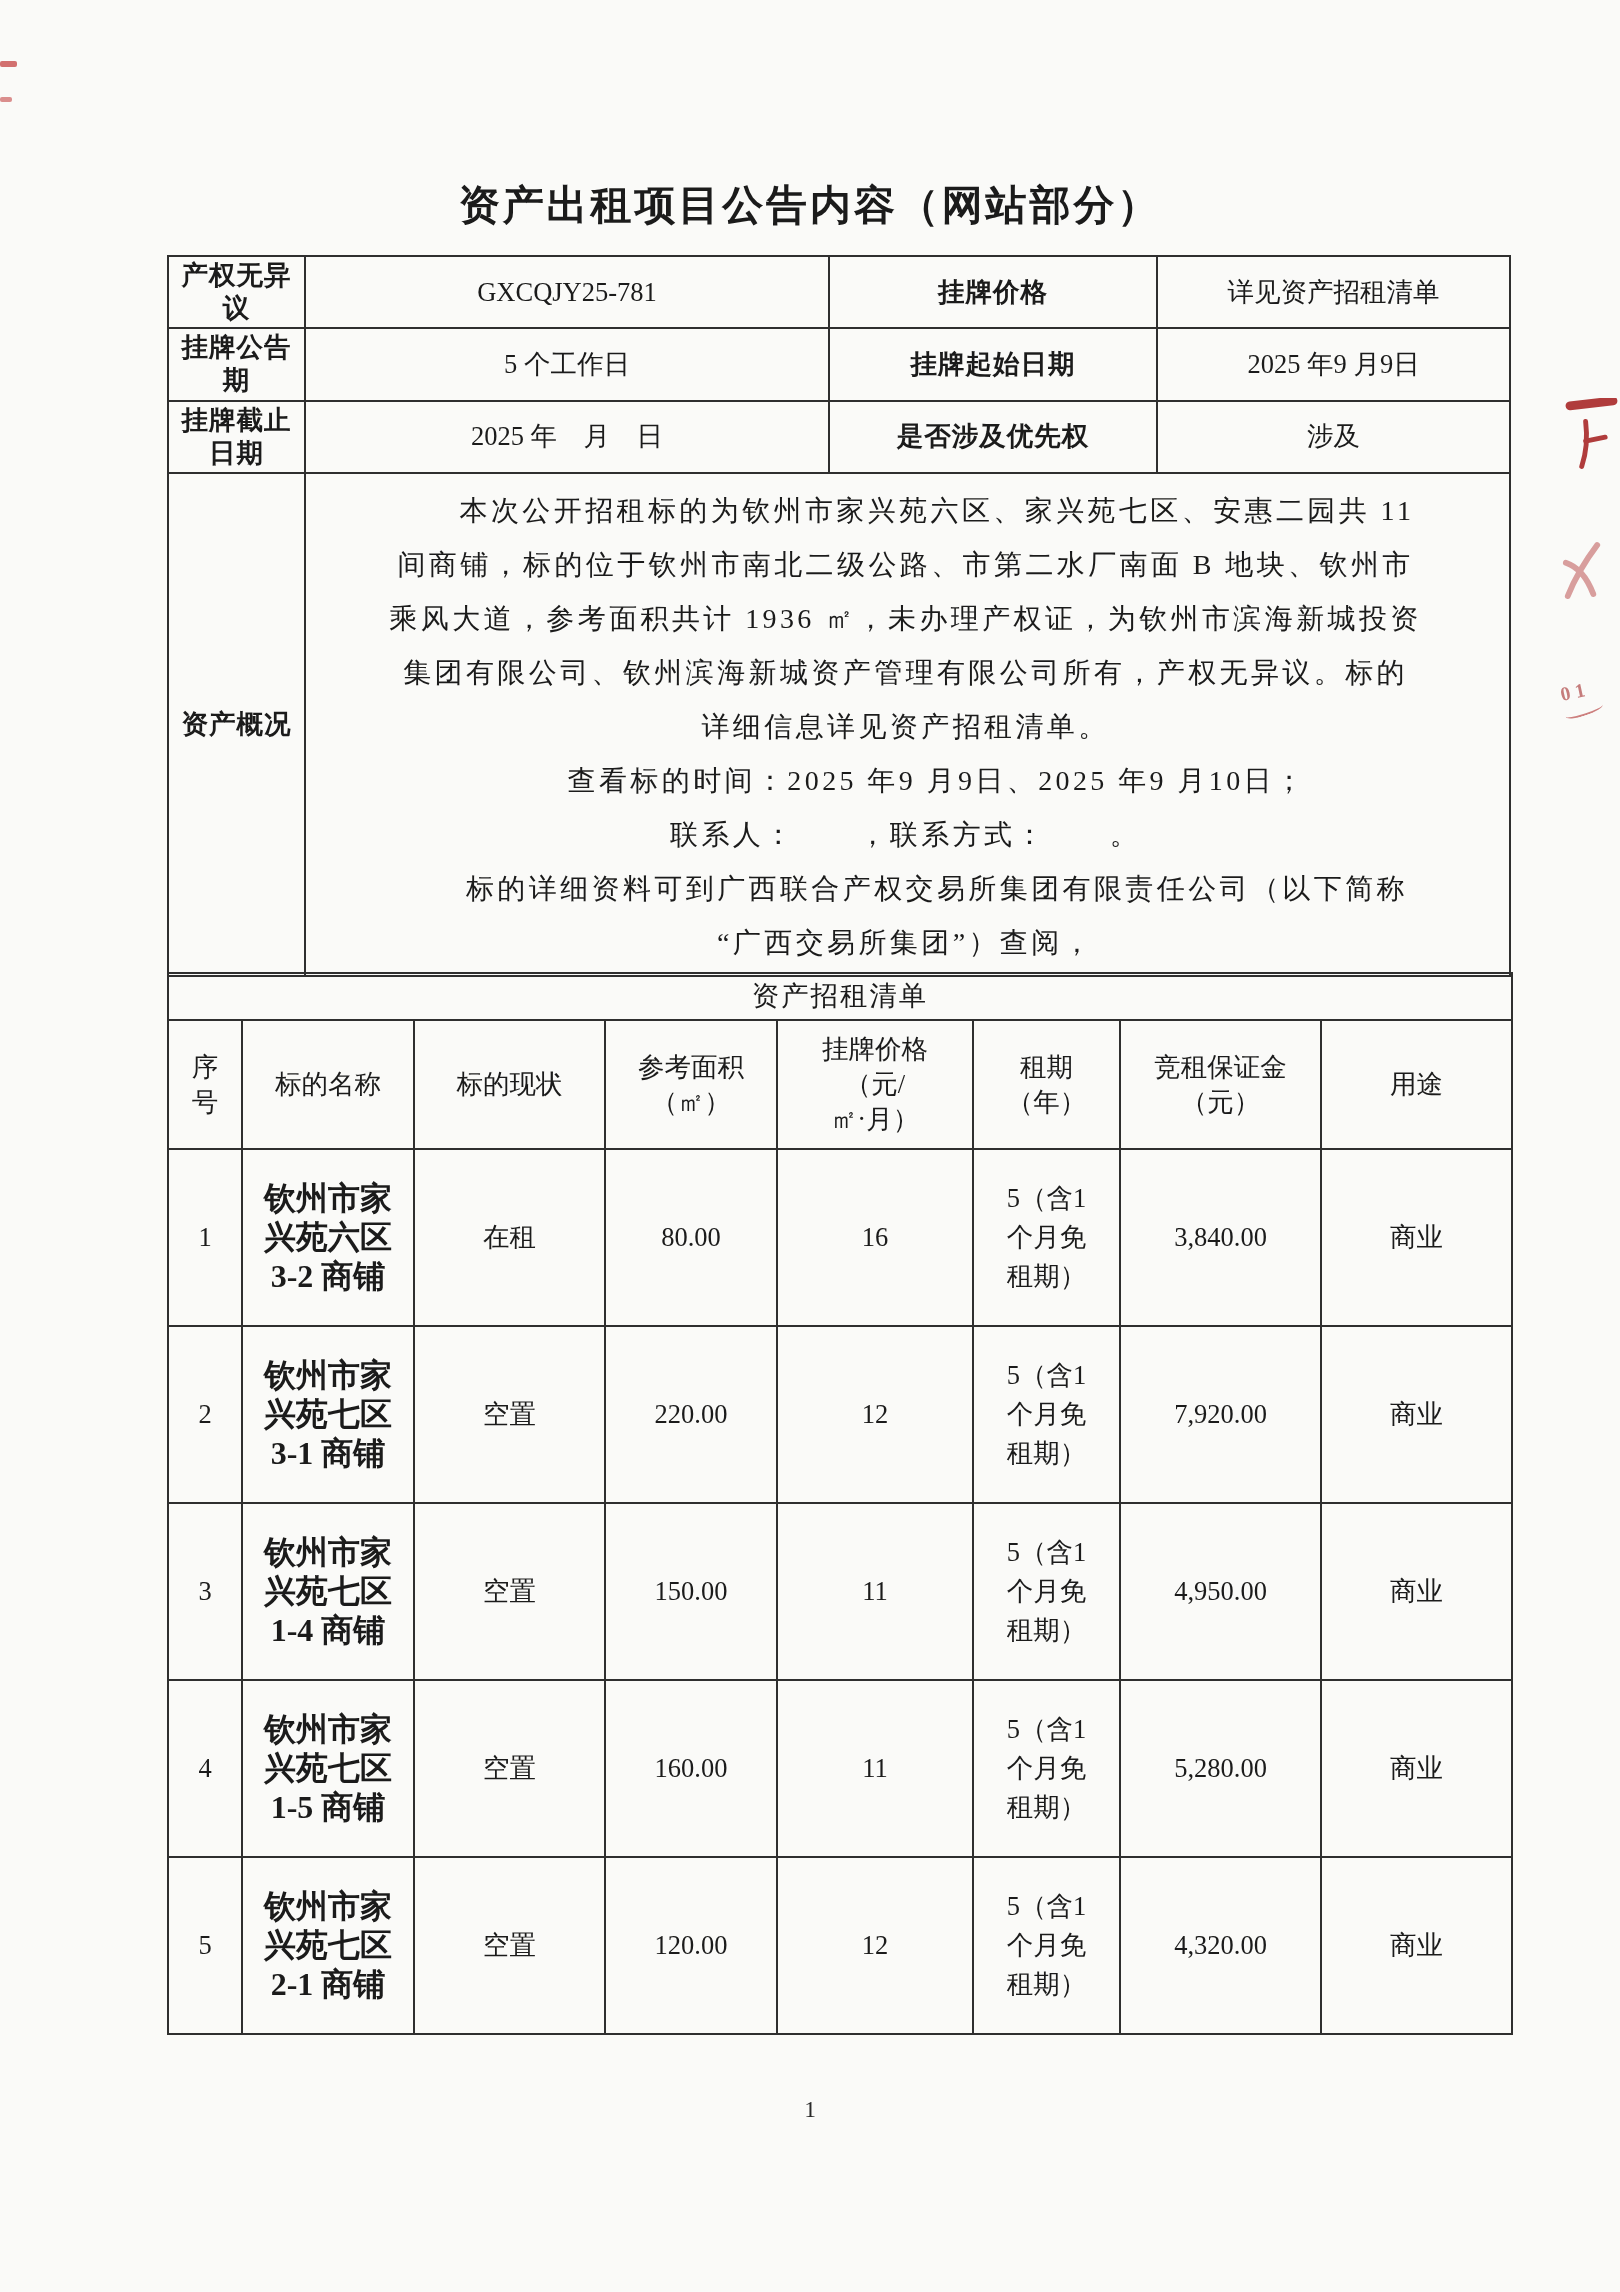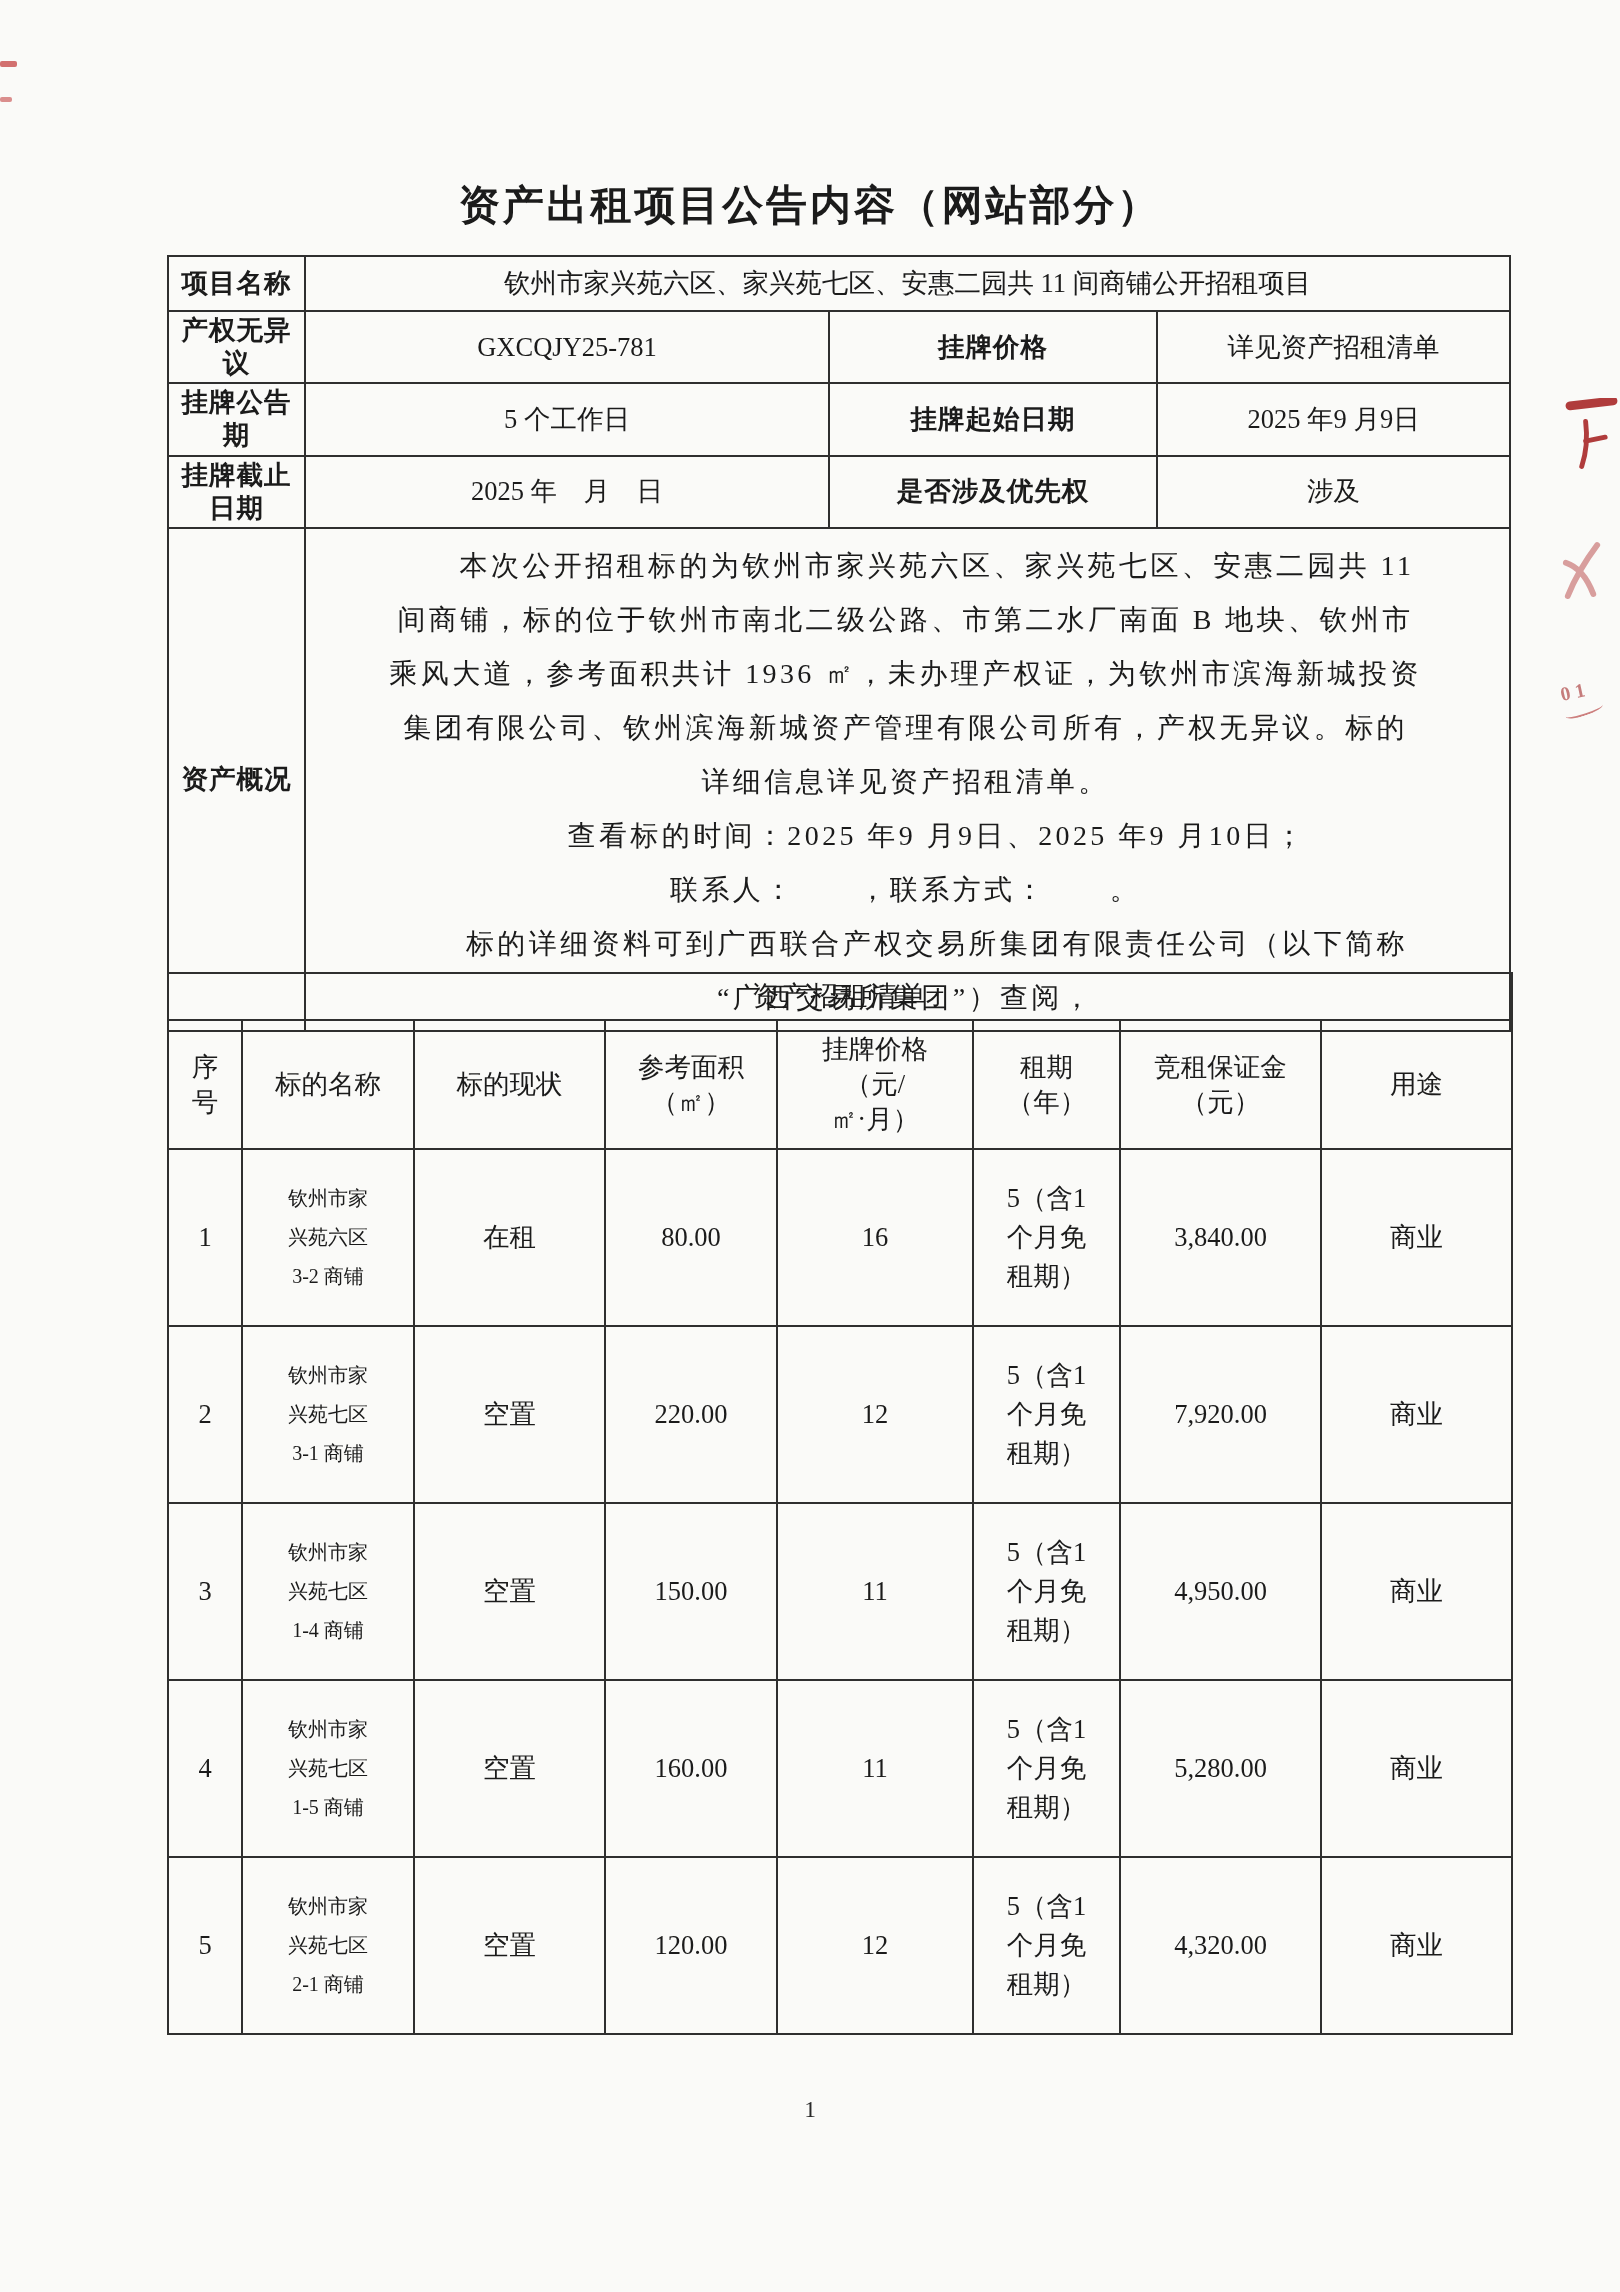--- a/index.html
+++ b/index.html
@@ -28,21 +28,21 @@
   .lbl{font-weight:700;letter-spacing:1px;}
   .pre{white-space:pre-line;}
   .overview-cell{
     text-align:center;vertical-align:top;
     padding:9.8px 19.6px 5.9px 15.7px;
   }
   .ov-line{
     white-space:pre-wrap;
     font-size:28px;line-height:54px;letter-spacing:3.4px;
   }
-  .names-cell{font-size:20px;line-height:39px;}
+  .names-cell{font-size:32px;line-height:39px;font-weight:bold;}
   .rent-cell{font-size:26.5px;line-height:39px;}
   .hdr{line-height:35px;}
   .band{font-size:27.4px;letter-spacing:2px;}
   .page-num{
     position:absolute;top:2096px;left:0;width:100%;
     text-align:center;font-size:23.5px;color:#2a2a2a;
   }
   
   .ink{position:absolute;color:#a22a2a;}
   .dash1{left:0;top:61px;width:16.7px;height:5.9px;background:#c03434;opacity:.7;border-radius:2px;}
@@ -60,24 +60,20 @@
 <div class="doc-title">资产出租项目公告内容（网站部分）</div>
 
 <table class="t1">
   <colgroup>
       <col style="width:137px">
       <col style="width:524px">
       <col style="width:328px">
       <col style="width:353px">
     </colgroup>
   <tbody>
-      <tr style="height:55px">
-    <td class="lbl">项目名称</td>
-    <td colspan="3">钦州市家兴苑六区、家兴苑七区、安惠二园共 11 间商铺公开招租项目</td>
-  </tr>
   <tr style="height:54px">
     <td class="lbl">产权无异议</td>
     <td>GXCQJY25-781</td>
     <td class="lbl">挂牌价格</td>
     <td>详见资产招租清单</td>
   </tr>
   <tr style="height:56px">
     <td class="lbl">挂牌公告期</td>
     <td>5 个工作日</td>
     <td class="lbl">挂牌起始日期</td>

